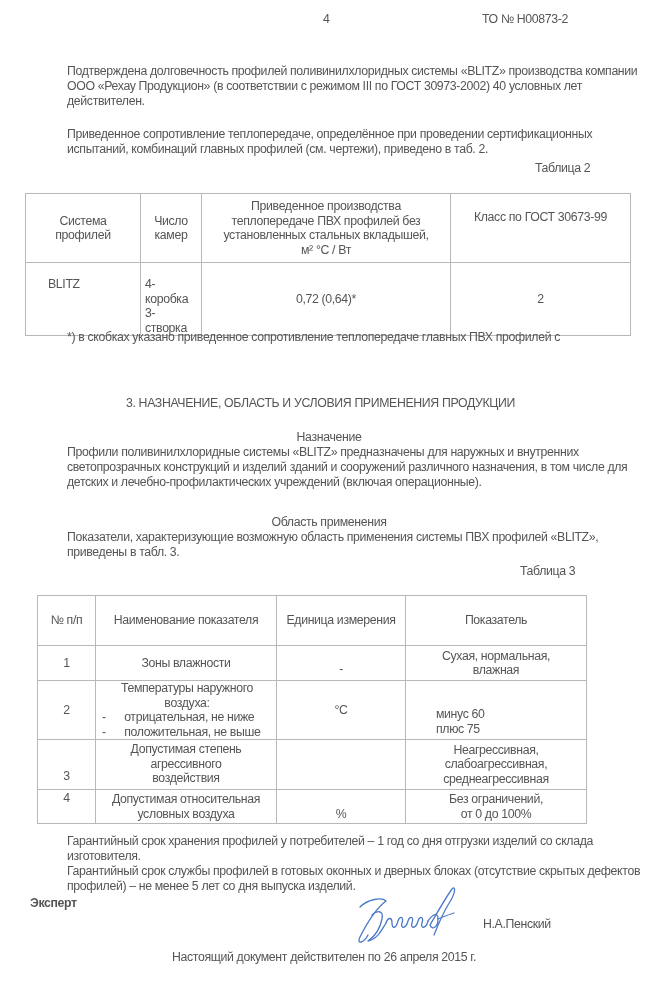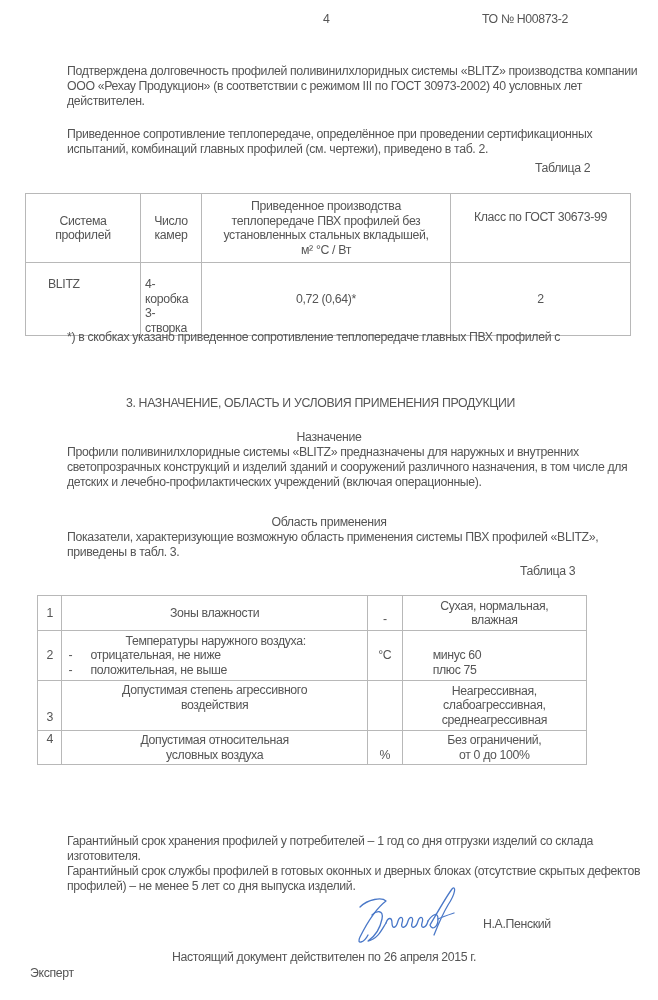--- a/index.html
+++ b/index.html
@@ -81,20 +81,26 @@
 
 <div class="abs center" style="left:0; width:658px; top:515px;">Область применения</div>
 <div class="para" style="top:530px;">
   <div>Показатели, характеризующие возможную область применения системы ПВХ профилей «BLITZ»,</div>
   <div>приведены в табл. 3.</div>
 </div>
 <div class="abs" style="left:520px; top:564px;">Таблица 3</div>
 
 <table class="t" style="left:37px; top:595px; width:550px;">
   <tbody>
+      <tr style="height:50px;">
+    <td style="width:49px;">№ п/п</td>
+    <td style="width:172px;">Наименование показателя</td>
+    <td style="width:120px;">Единица измерения</td>
+    <td>Показатель</td>
+  </tr>
   <tr style="height:35px;">
     <td>1</td>
     <td>
           <div>Зоны влажности</div>
         </td>
     <td style="vertical-align:bottom; padding-bottom:4px;">-</td>
     <td>
       <div>Сухая, нормальная,</div>
       <div>влажная</div>
     </td>
@@ -140,21 +146,21 @@
 </tbody>
   </table>
 
 <div class="para" style="top:834px;">
   <div>Гарантийный срок хранения профилей у потребителей – 1 год со дня отгрузки изделий со склада</div>
   <div>изготовителя.</div>
   <div>Гарантийный срок службы профилей в готовых оконных и дверных блоках (отсутствие скрытых дефектов</div>
   <div>профилей) – не менее 5 лет со дня выпуска изделий.</div>
 </div>
 
-<div class="abs" style="left:30px; top:966px;">Эксперт</div>
+<div class="abs" style="left:30px; top:896px;font-weight:bold;">Эксперт</div>
 <svg class="sig" viewBox="0 0 140 70">
   <g fill="none" stroke="#4a78c8" stroke-width="1.3" stroke-linecap="round" stroke-linejoin="round">
     <path d="M22 22 C 30 14, 44 12, 48 16 C 40 22, 30 36, 22 52 C 18 60, 26 58, 30 50"></path>
     <path d="M34 30 C 38 26, 46 24, 44 34 C 42 44, 36 52, 30 56 C 40 54, 44 44, 48 38"></path>
     <path d="M48 38 C 50 32, 54 32, 54 38 C 54 44, 58 44, 60 36 C 62 30, 66 32, 64 38 C 62 44, 68 44, 70 36 C 72 30, 76 32, 74 38 C 72 44, 78 44, 80 36 C 82 30, 86 32, 84 38 C 82 44, 88 44, 90 36"></path>
     <path d="M90 36 C 94 30, 100 26, 100 34 C 100 42, 94 46, 92 40 C 98 30, 108 12, 114 4 C 118 0, 118 8, 110 20 C 104 30, 100 40, 96 50"></path>
     <path d="M100 34 C 104 32, 110 30, 116 28"></path>
   </g>
 </svg>
 <div class="abs" style="left:483px; top:917px;">Н.А.Пенский</div>

